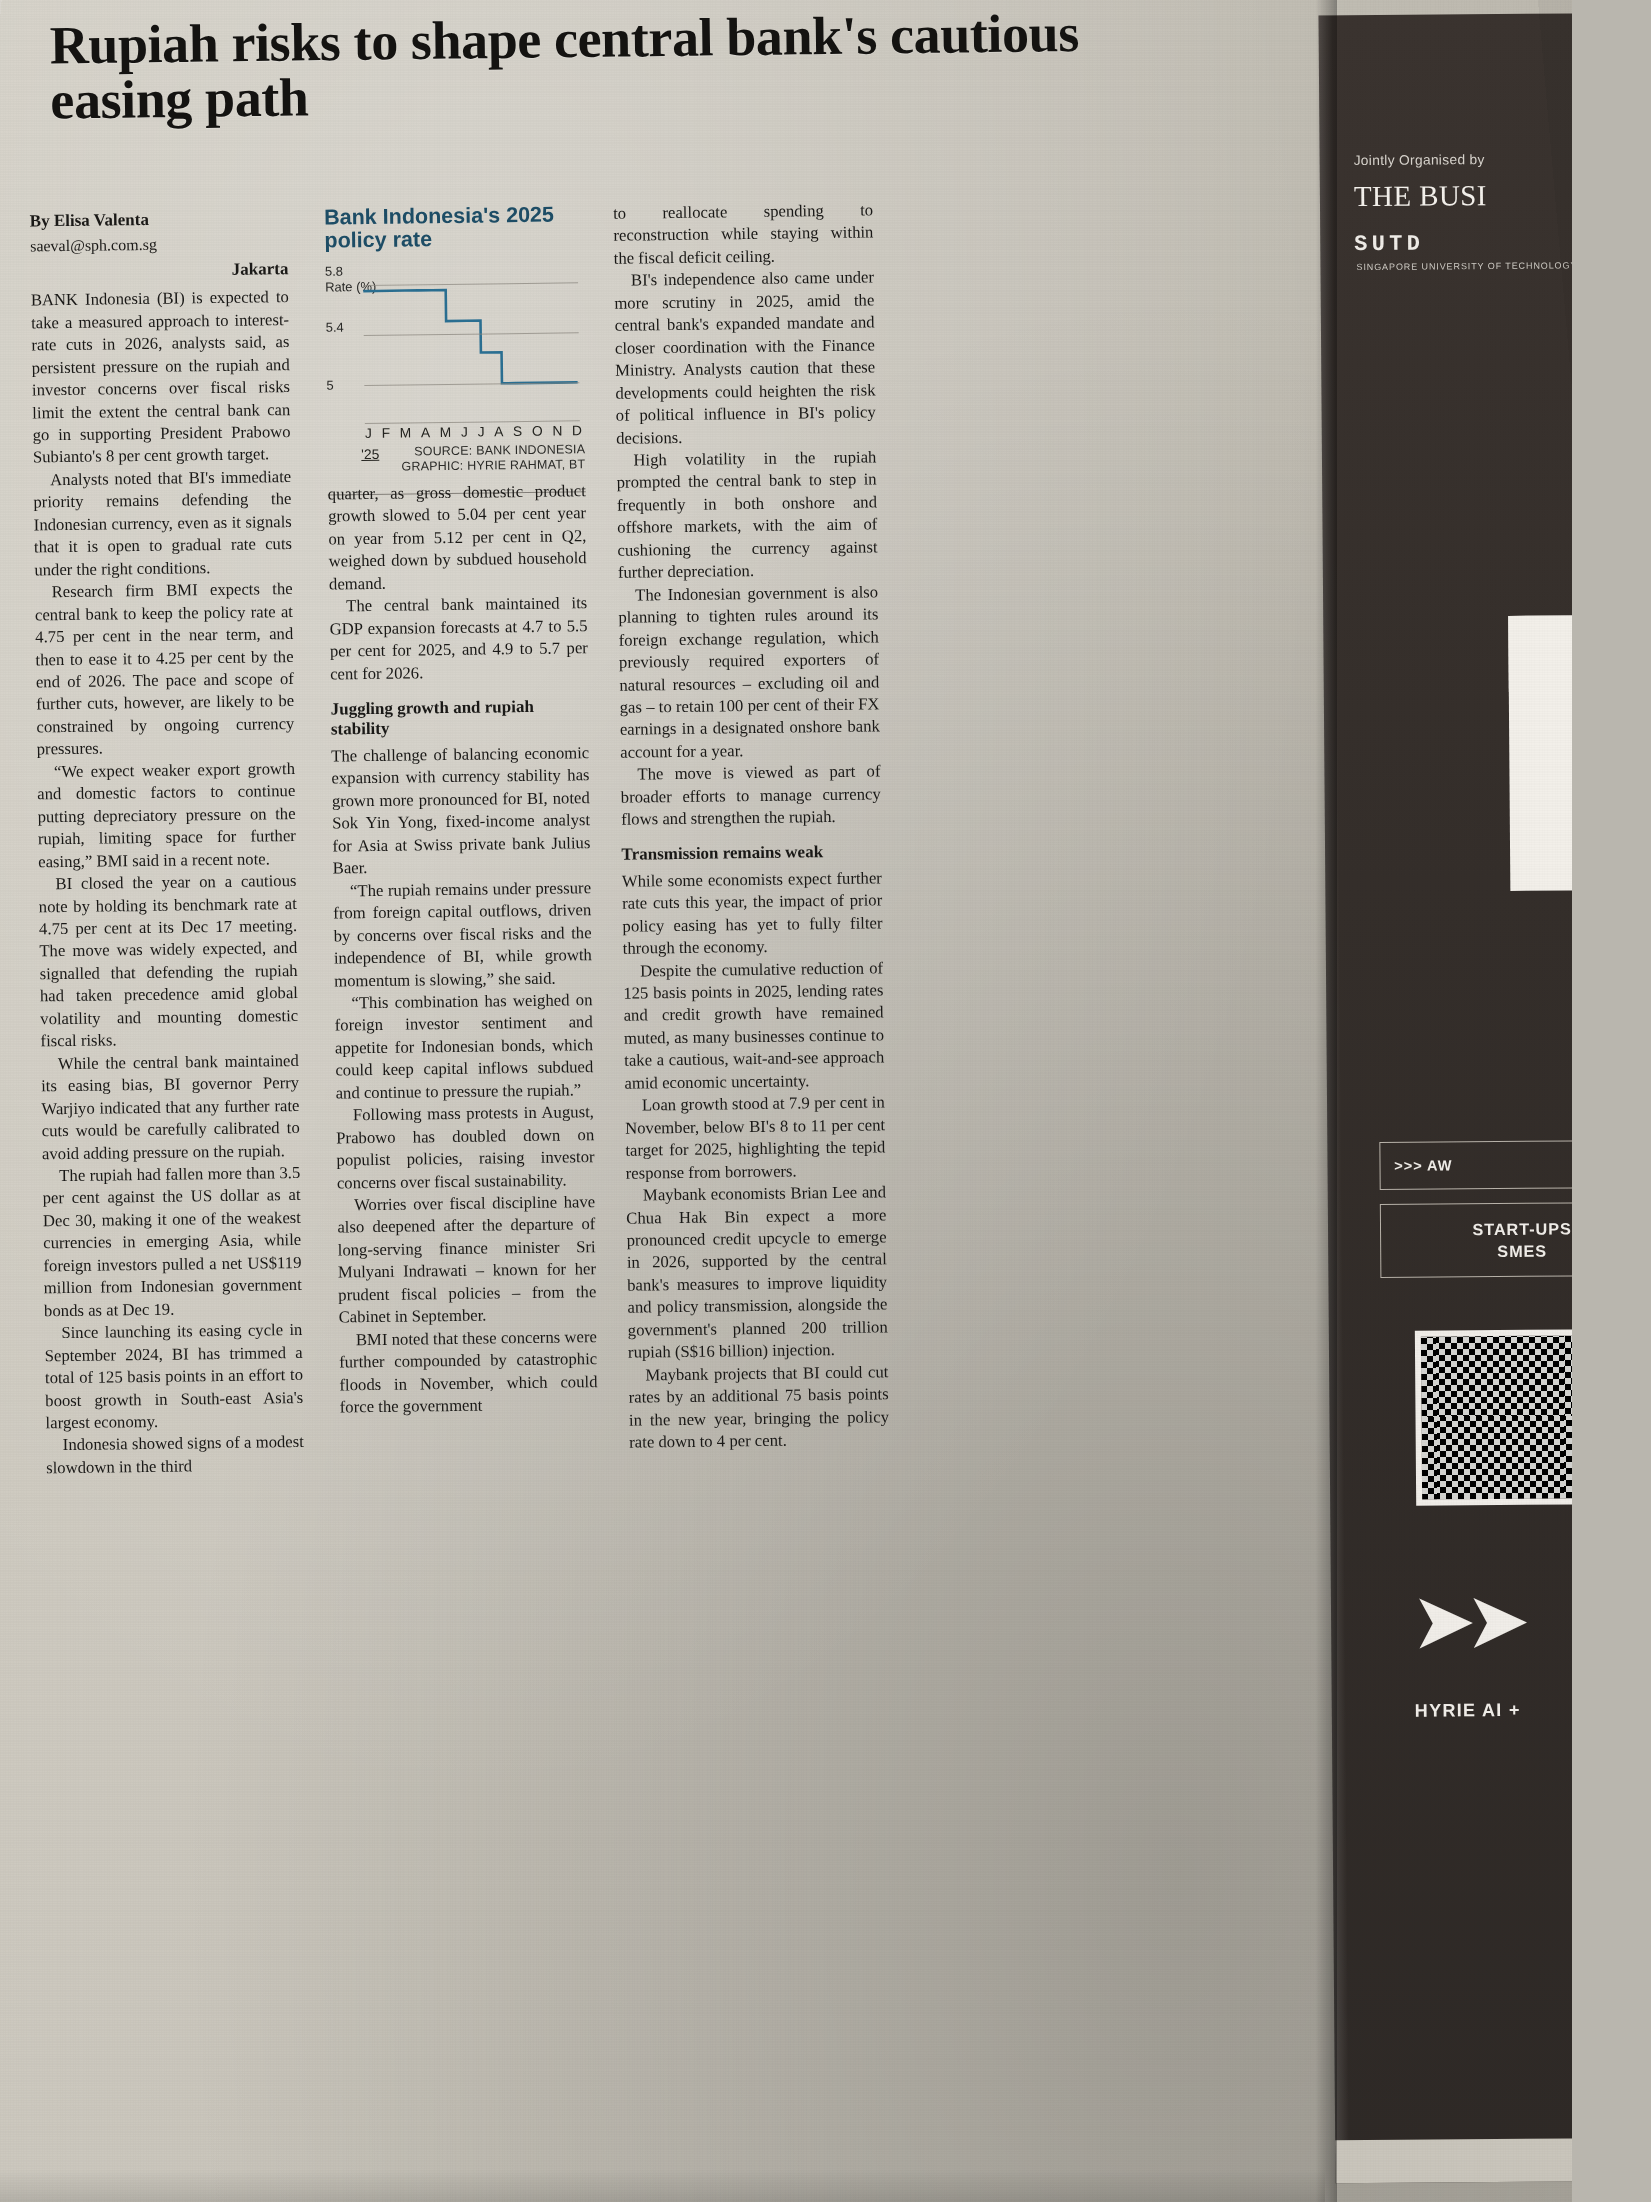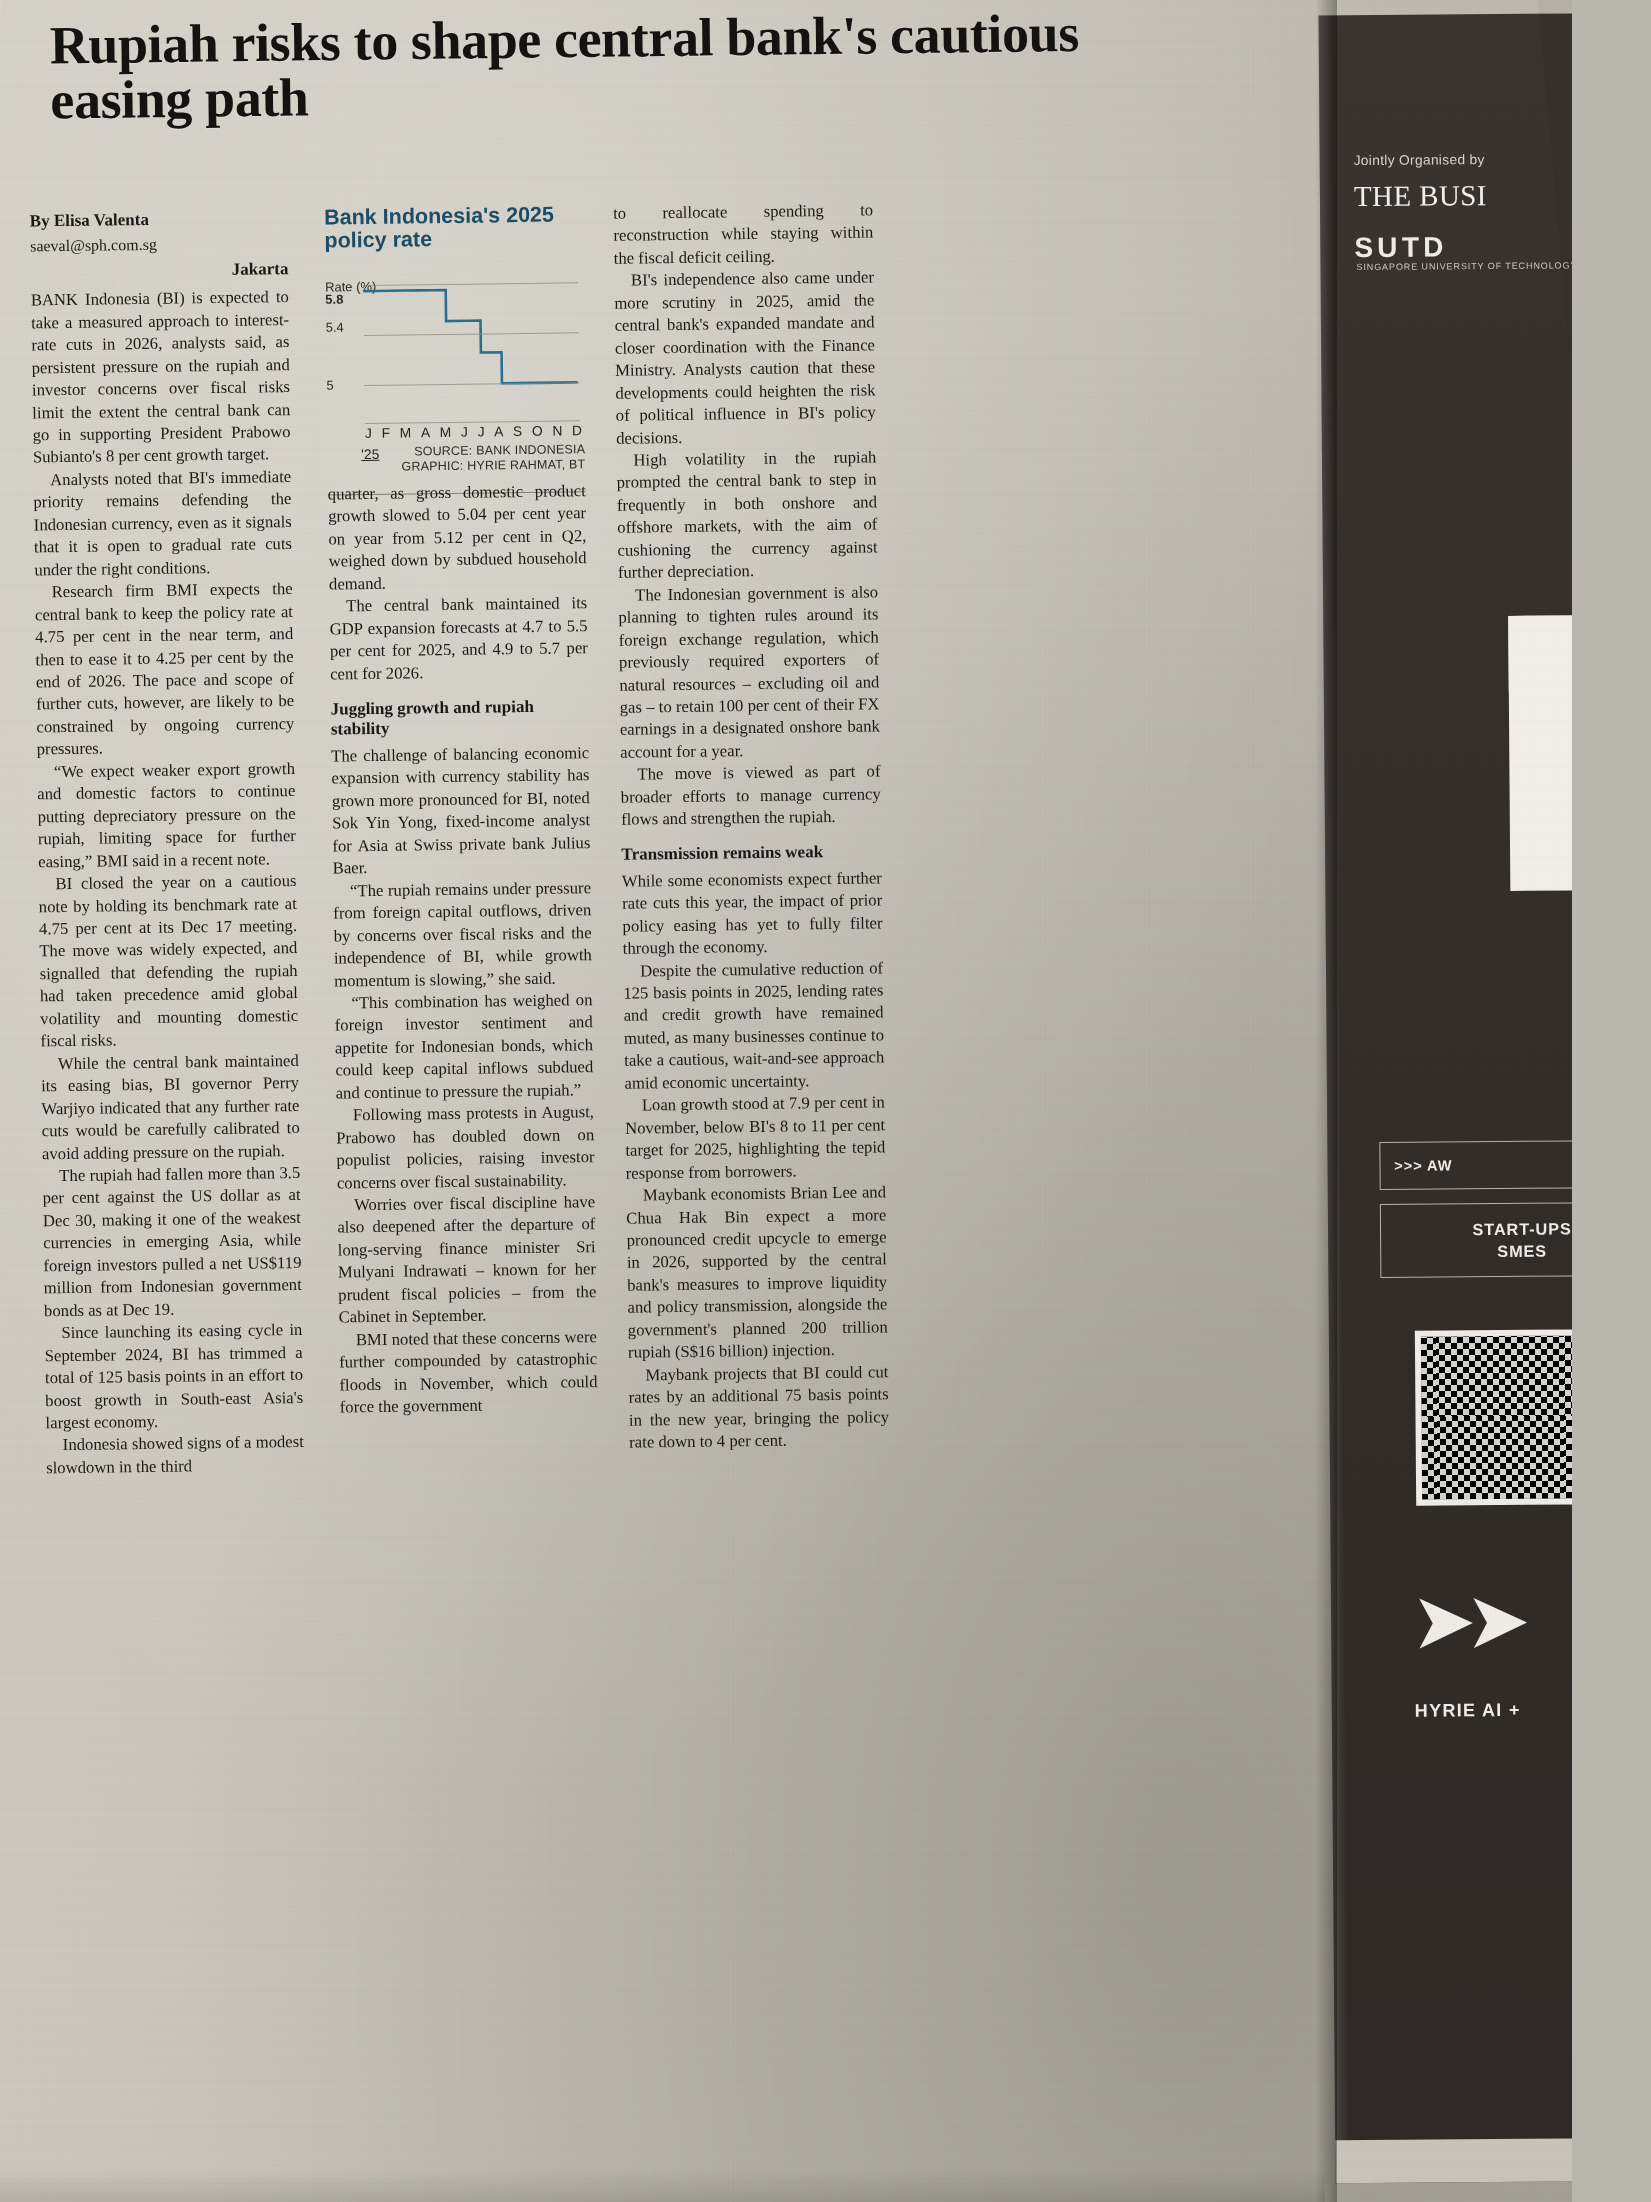--- a/index.html
+++ b/index.html
@@ -229,23 +229,23 @@
     position: absolute;
     left: 34px; top: 165px;
     font-family: "Liberation Serif", serif;
     font-size: 29px;
     letter-spacing: 0.4px;
     color: #f4f1ec;
   }
   .ad-sutd {
     position: absolute;
     left: 34px; top: 217px;
-    font-family: Liberation Sans, sans-serif;
-    font-weight: bold;
-    font-size: 28px;
+    font-family: Liberation Mono, monospace;
+    font-weight: bold;
+    font-size: 22px;
     letter-spacing: 4.3px;
     color: #efece7;
   }
   .ad-sutd-sub {
     position: absolute;
     left: 36px; top: 247px;
     font-family: "Liberation Sans", sans-serif;
     font-size: 9px;
     letter-spacing: 0.9px;
     line-height: 1.28;
@@ -370,21 +370,21 @@
       <p>The rupiah had fallen more than 3.5 per cent against the US dollar as at Dec 30, making it one of the weakest currencies in emerging Asia, while foreign investors pulled a net US$119 million from Indonesian government bonds as at Dec 19.</p>
       <p>Since launching its easing cycle in September 2024, BI has trimmed a total of 125 basis points in an effort to boost growth in South-east Asia's largest economy.</p>
       <p>Indonesia showed signs of a modest slowdown in the third</p>
     </div>
 
     <div class="chartbox">
       <div class="chart-title">Bank Indonesia's 2025 policy rate</div>
       <div class="chart-area">
         <div class="rate-label">Rate (%)</div>
 
-        <div class="ytick" style="top:36px;font-weight:bold;">5.8</div>
+        <div class="ytick" style="top:8px;">5.8</div>
         <div class="ytick" style="top:64px;">5.4</div>
         <div class="ytick" style="top:122px;">5</div>
 
         <div class="plot">
           <div class="gridline" style="top:0px;"></div>
           <div class="gridline" style="top:50px;"></div>
           <div class="gridline" style="top:100px;"></div>
           <div class="gridline" style="top:138px;"></div>
           <svg width="215" height="138" viewBox="0 0 250 160" preserveAspectRatio="none">
 

